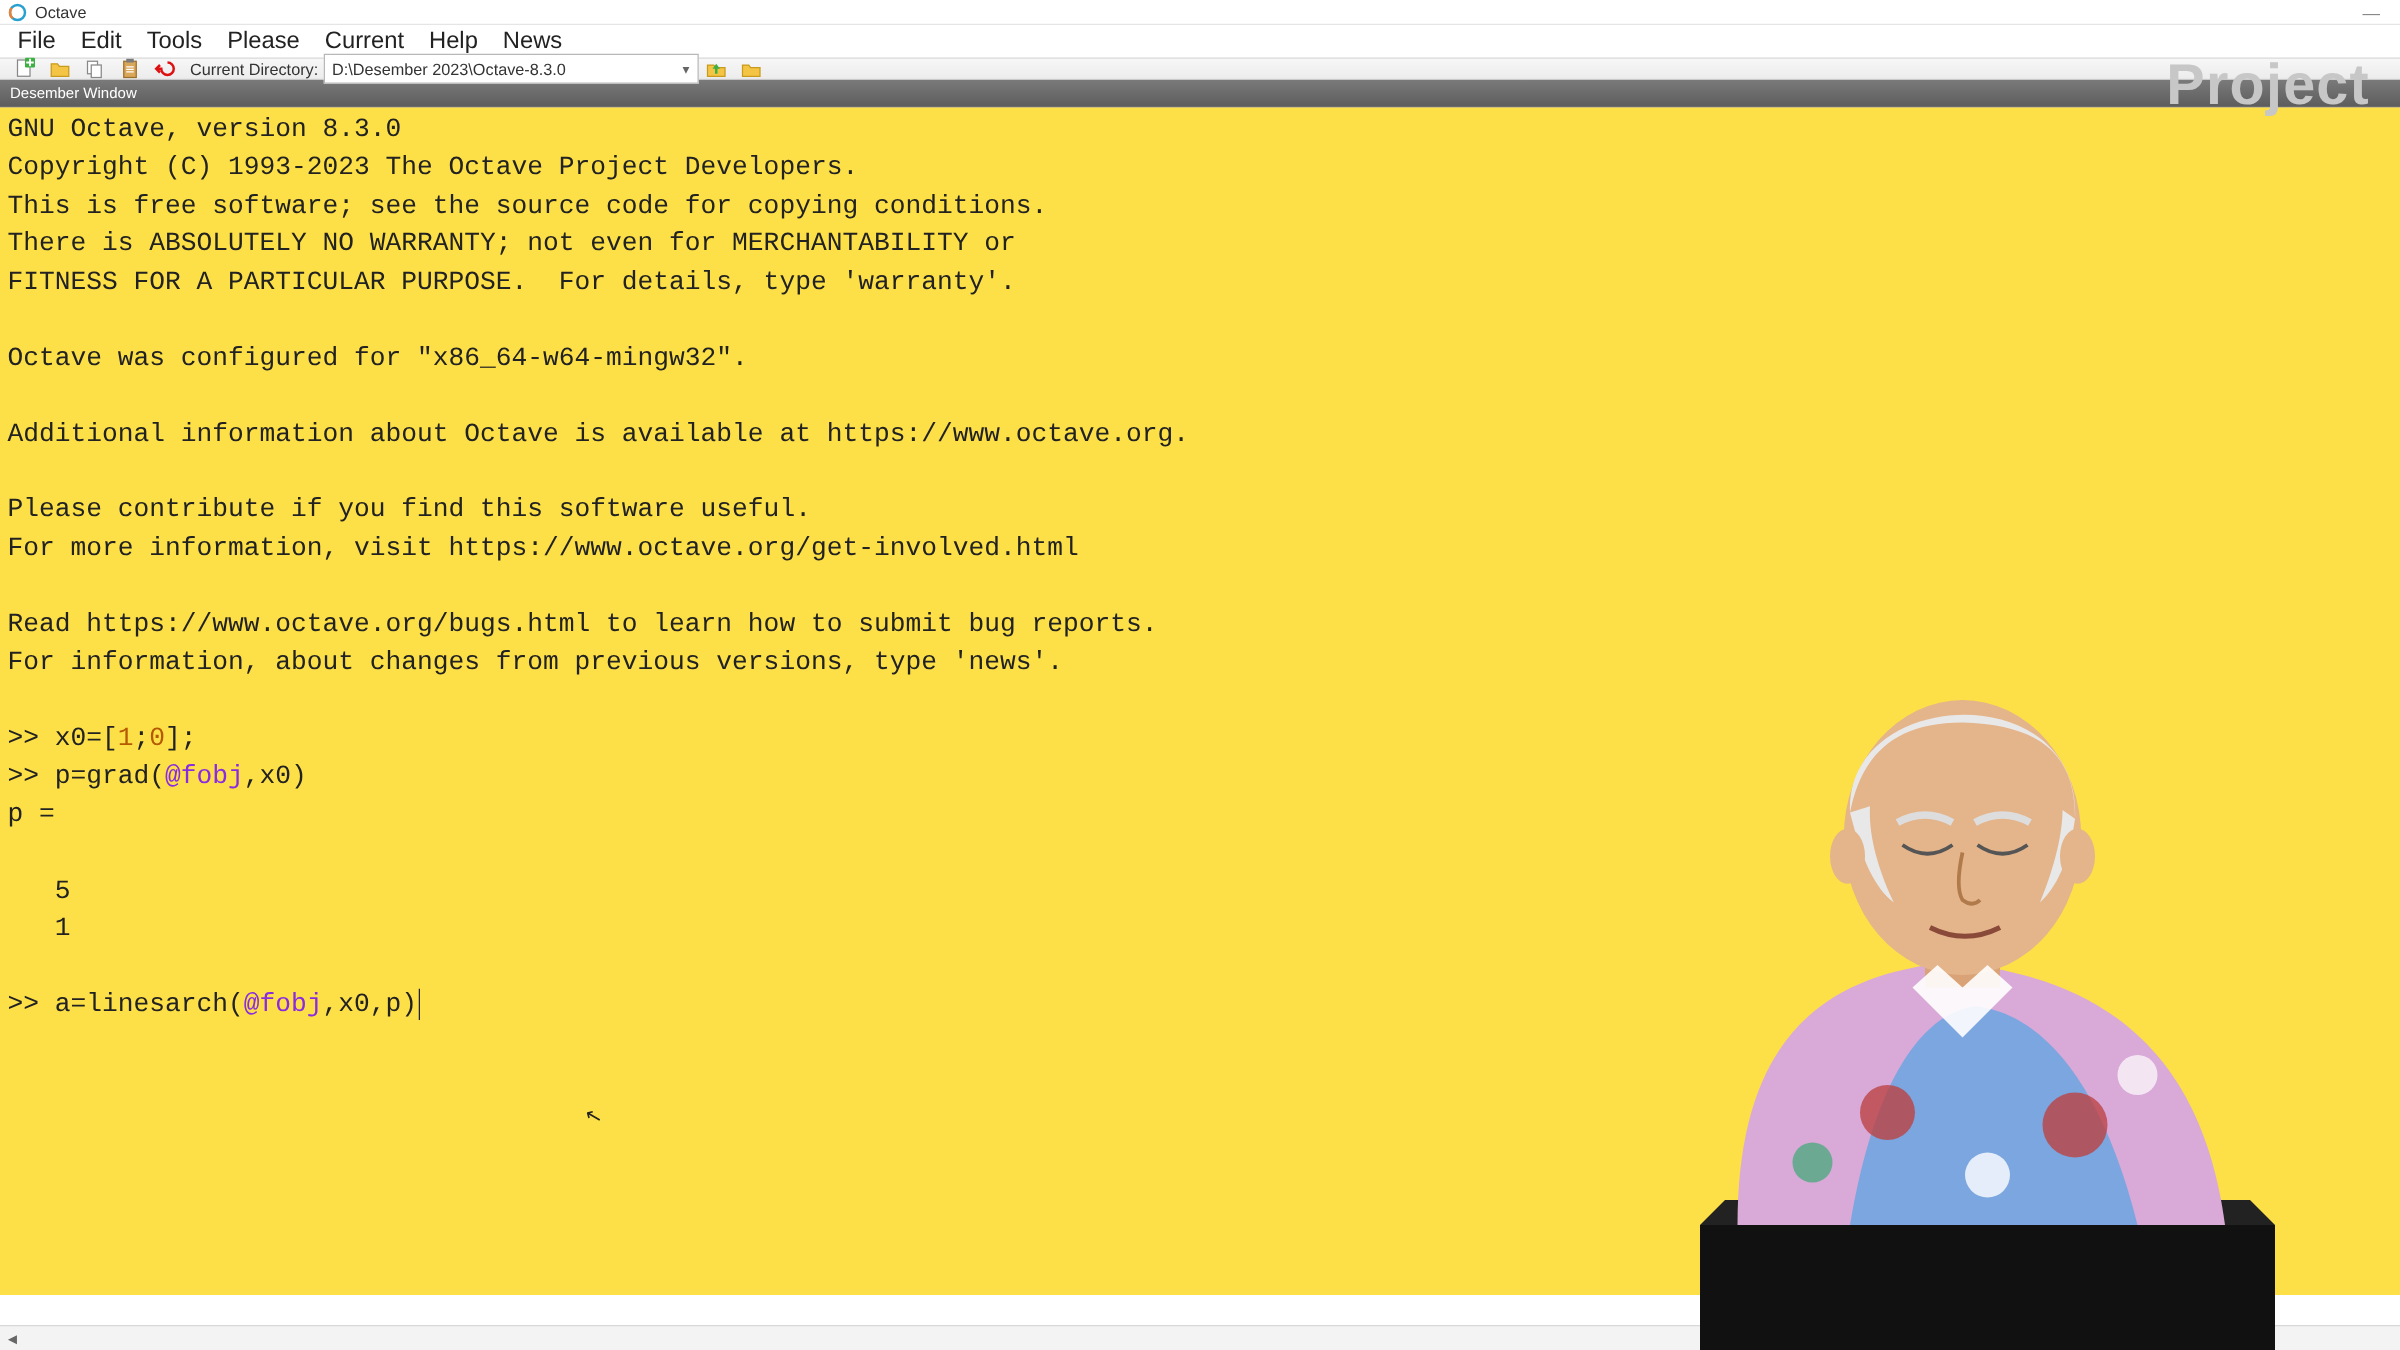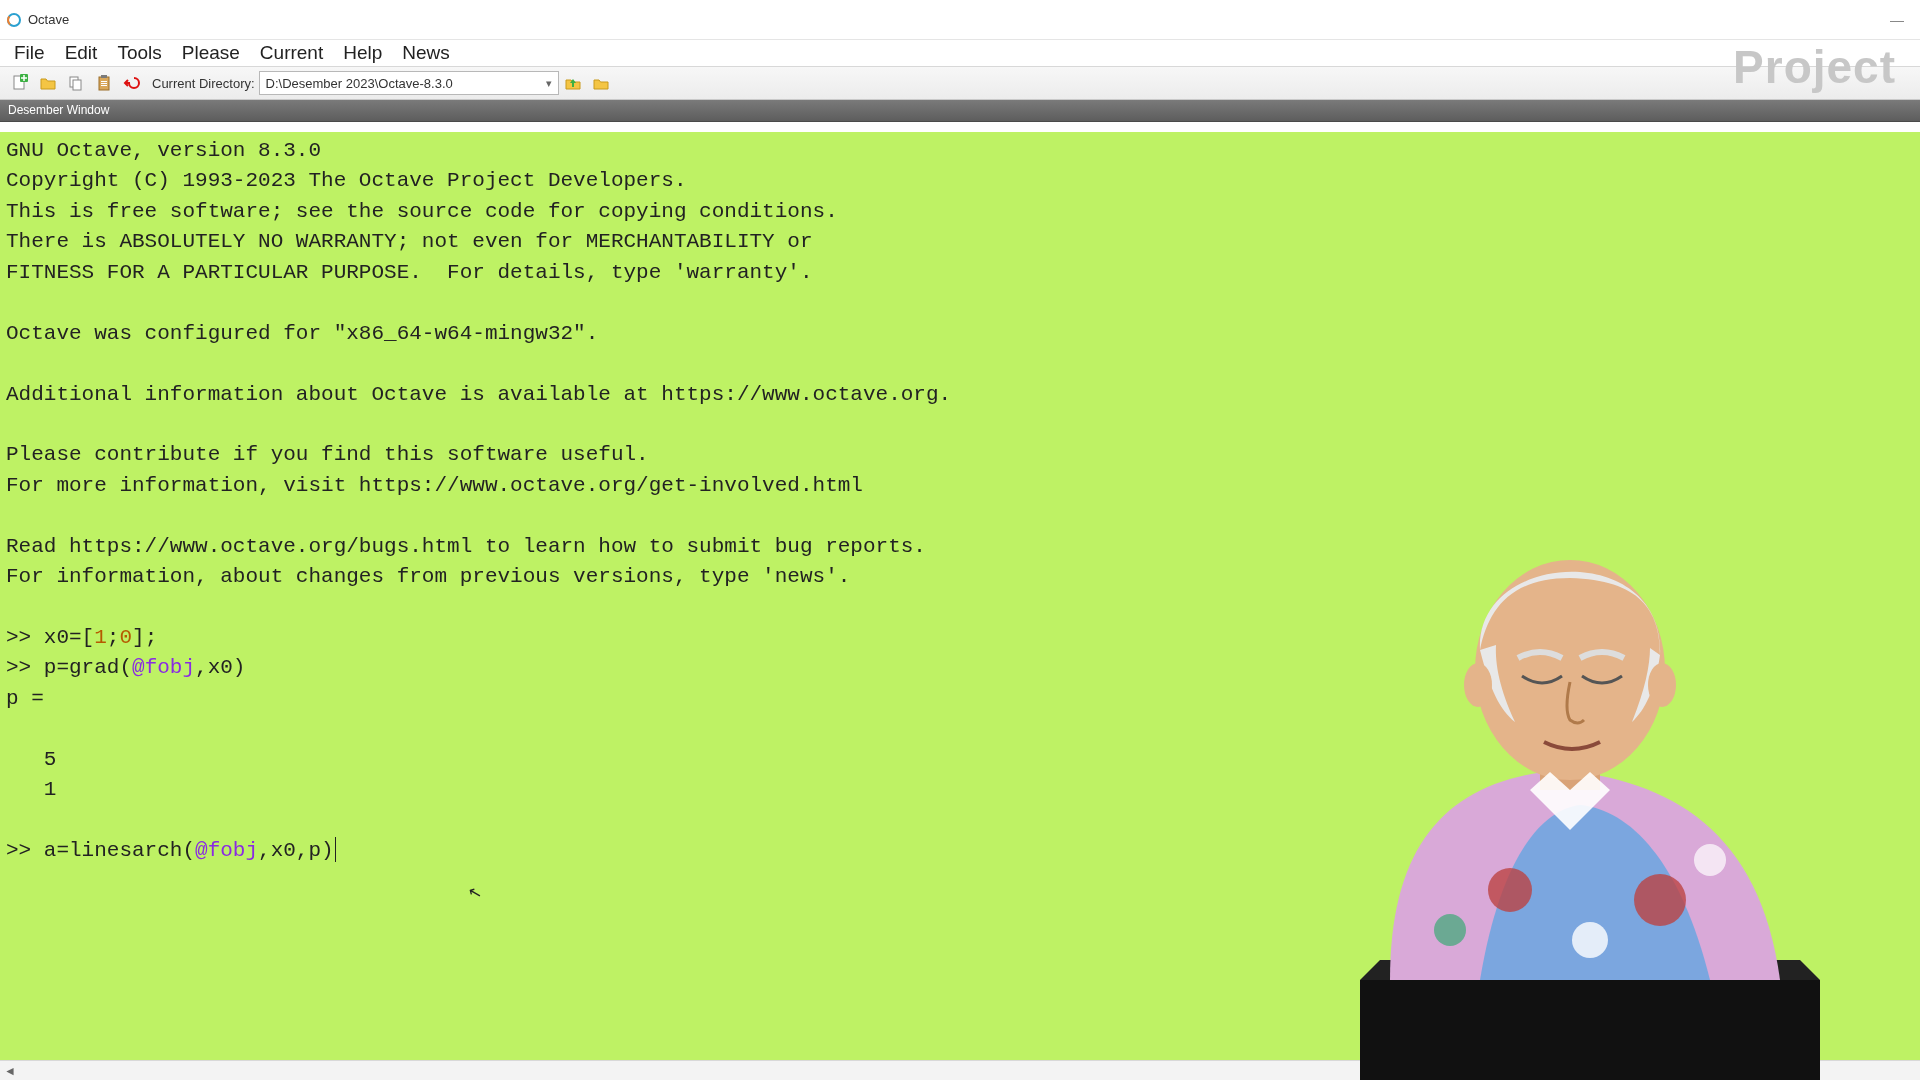--- a/index.html
+++ b/index.html
@@ -6,21 +6,21 @@
   body {
     font-family: "Segoe UI", Tahoma, sans-serif;
     font-size: 13px;
     background: #fff;
     width: 1920px;
     height: 1080px;
     overflow: hidden;
     position: relative;
   }
   .titlebar {
-    height: 40px;
+    height: 20px;
     display: flex;
     align-items: center;
     padding: 1px 6px;
     background: #fff;
     border-bottom: 1px solid #e5e5e5;
   }
   .titlebar .app-icon {
     width: 16px; height: 16px;
     margin-right: 6px;
     display: inline-flex; align-items: center; justify-content: center;
@@ -39,21 +39,21 @@
     padding: 0 4px;
     background: #fff;
   }
   .menubar .menu-item {
     padding: 3px 10px;
     font-size: 19px;
     color: #222;
     cursor: default;
   }
   .toolbar {
-    height: 34px;
+    height: 18px;
     display: flex;
     align-items: center;
     padding: 0 6px;
     background: linear-gradient(#f7f7f7,#ececec);
     border-top: 1px solid #d8d8d8;
     border-bottom: 1px solid #c9c9c9;
     gap: 0;
   }
   .tbtn {
     width: 28px; height: 26px;
@@ -87,24 +87,23 @@
     border-bottom: 1px solid #4a4a4a;
   }
 
   .cmdwin {
     font-family: "Consolas","Courier New",monospace;
     font-size: 21px;
     line-height: 1.45;
     color: #222;
     padding: 4px 6px 6px 6px;
     white-space: pre;
-    background: #bef264;
+    background: #fde047;
     height: calc(100% - 28px - 26px - 34px - 22px - 20px);
     overflow: hidden;
-    margin-top: 10px;
   }
   .cmdwin .purple { color: #8a2be2; }
   .cmdwin .brown  { color: #b55a00; }
   .cmdwin .cursor {
     display: inline-block;
     width: 1px; height: 1.2em;
     background: #222;
     vertical-align: text-bottom;
     margin-left: 1px;
     animation: blink 1s step-end infinite;

